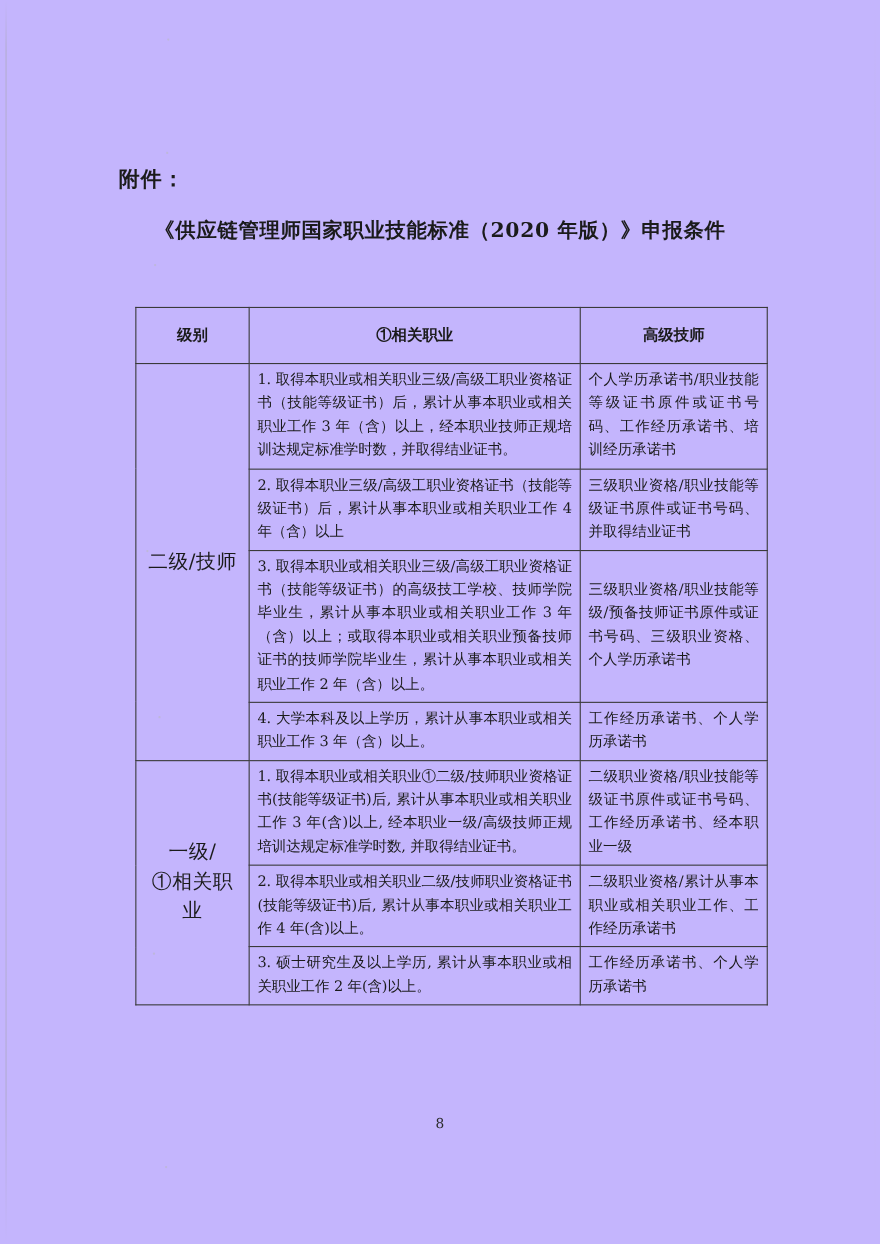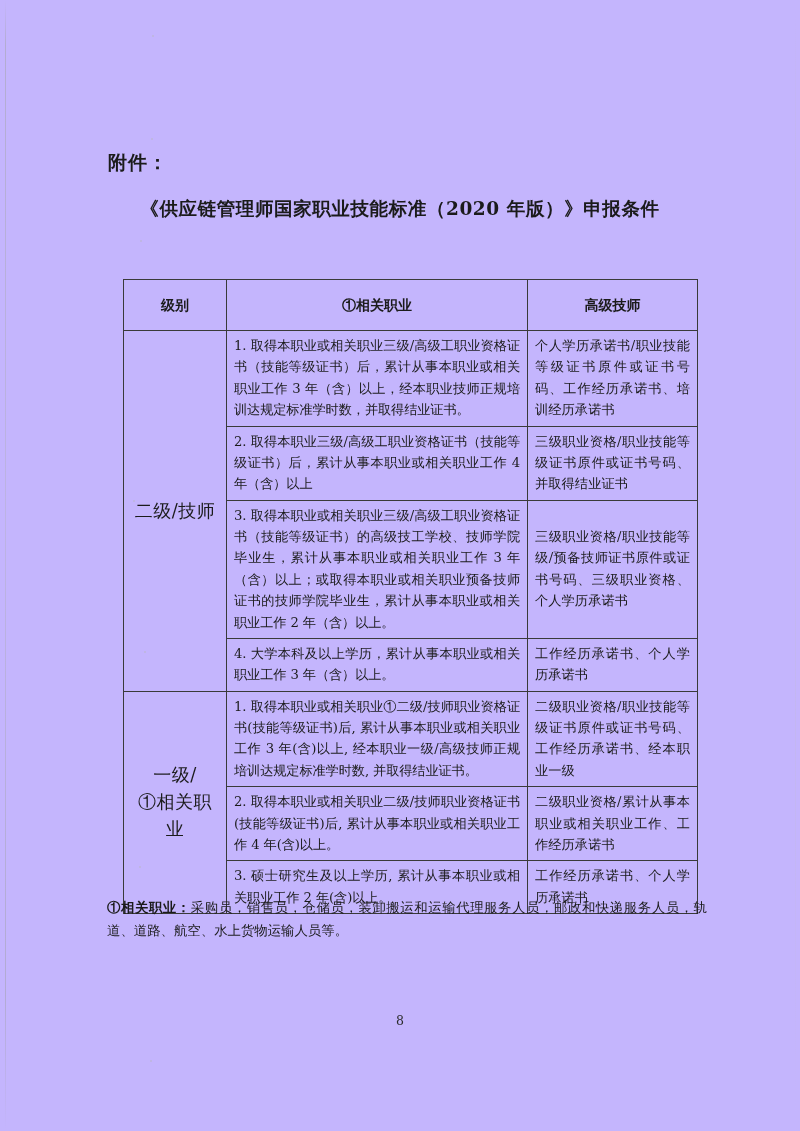--- a/index.html
+++ b/index.html
@@ -203,19 +203,16 @@
         <td class="cond-cell">2. 取得本职业或相关职业二级/技师职业资格证书(技能等级证书)后, 累计从事本职业或相关职业工作 4 年(含)以上。</td>
         <td class="mat-cell">二级职业资格/累计从事本职业或相关职业工作、工作经历承诺书</td>
       </tr>
       <tr>
         <td class="cond-cell">3. 硕士研究生及以上学历, 累计从事本职业或相关职业工作 2 年(含)以上。</td>
         <td class="mat-cell">工作经历承诺书、个人学历承诺书</td>
       </tr>
     </tbody>
   </table>
 
-  <div class="footnote">
-    <b>①相关职业：</b><span>采购员，销售员，仓储员，装卸搬运和运输代理服务人员，邮政和快递服务人员，轨道、道路、航空、水上货物运输人员等。</span>
-  </div>
 
   <div class="page-number">8</div>
 
 </div>
 
 </body></html>

